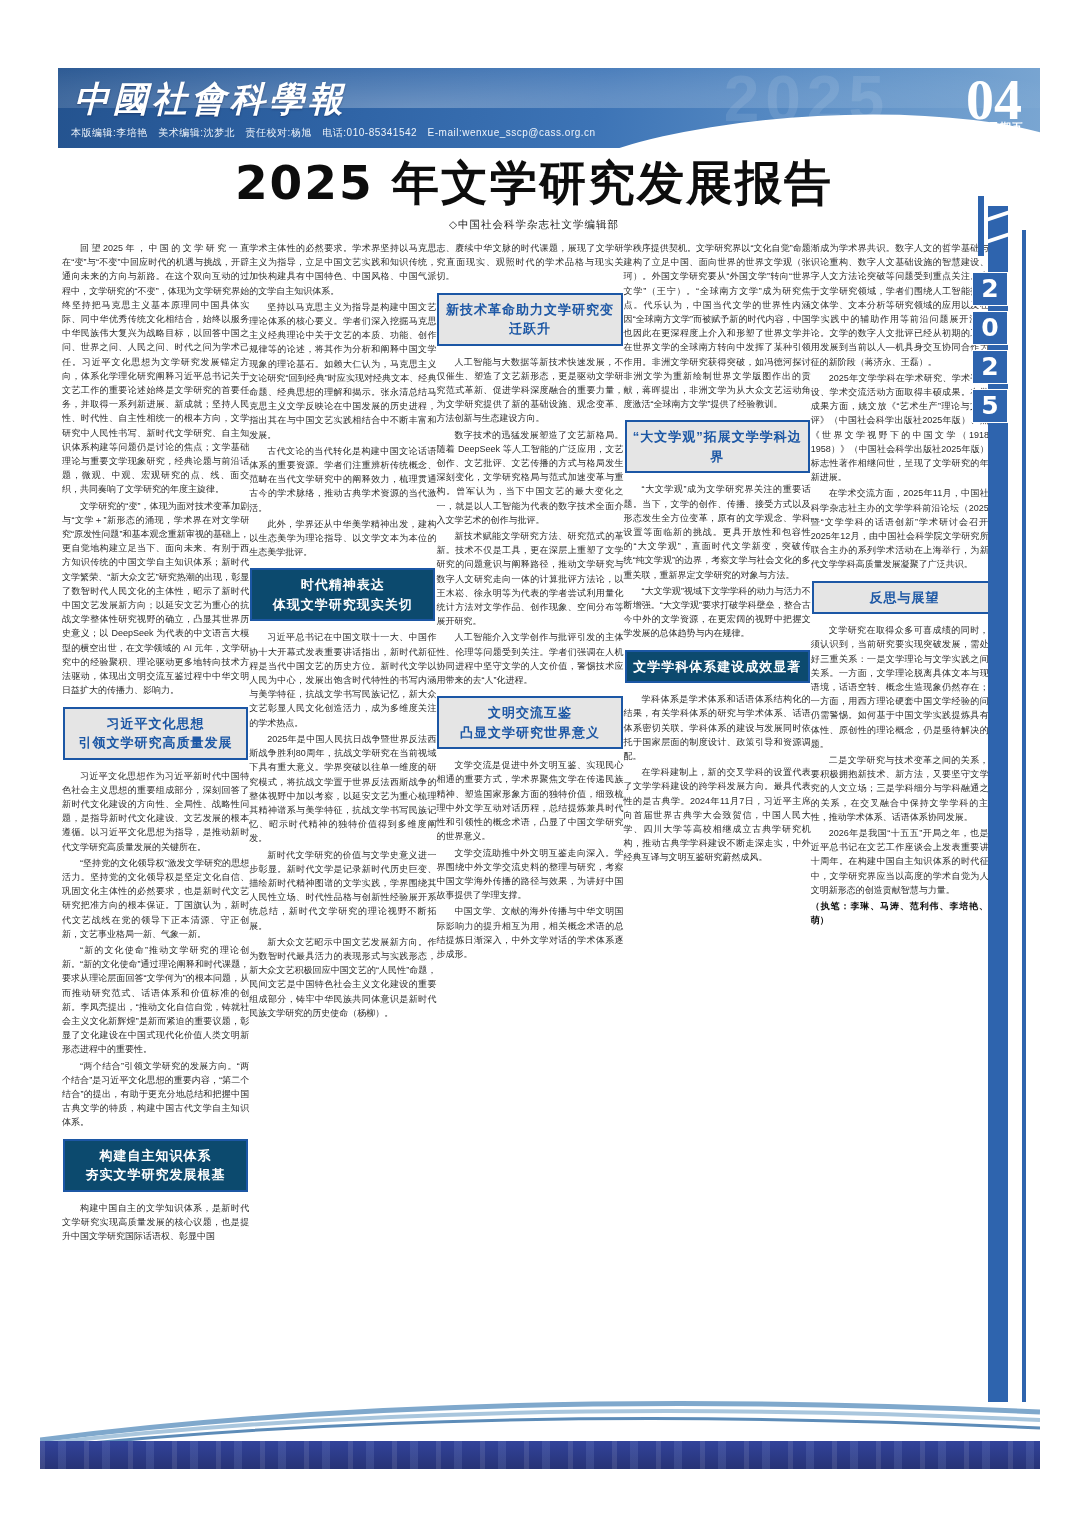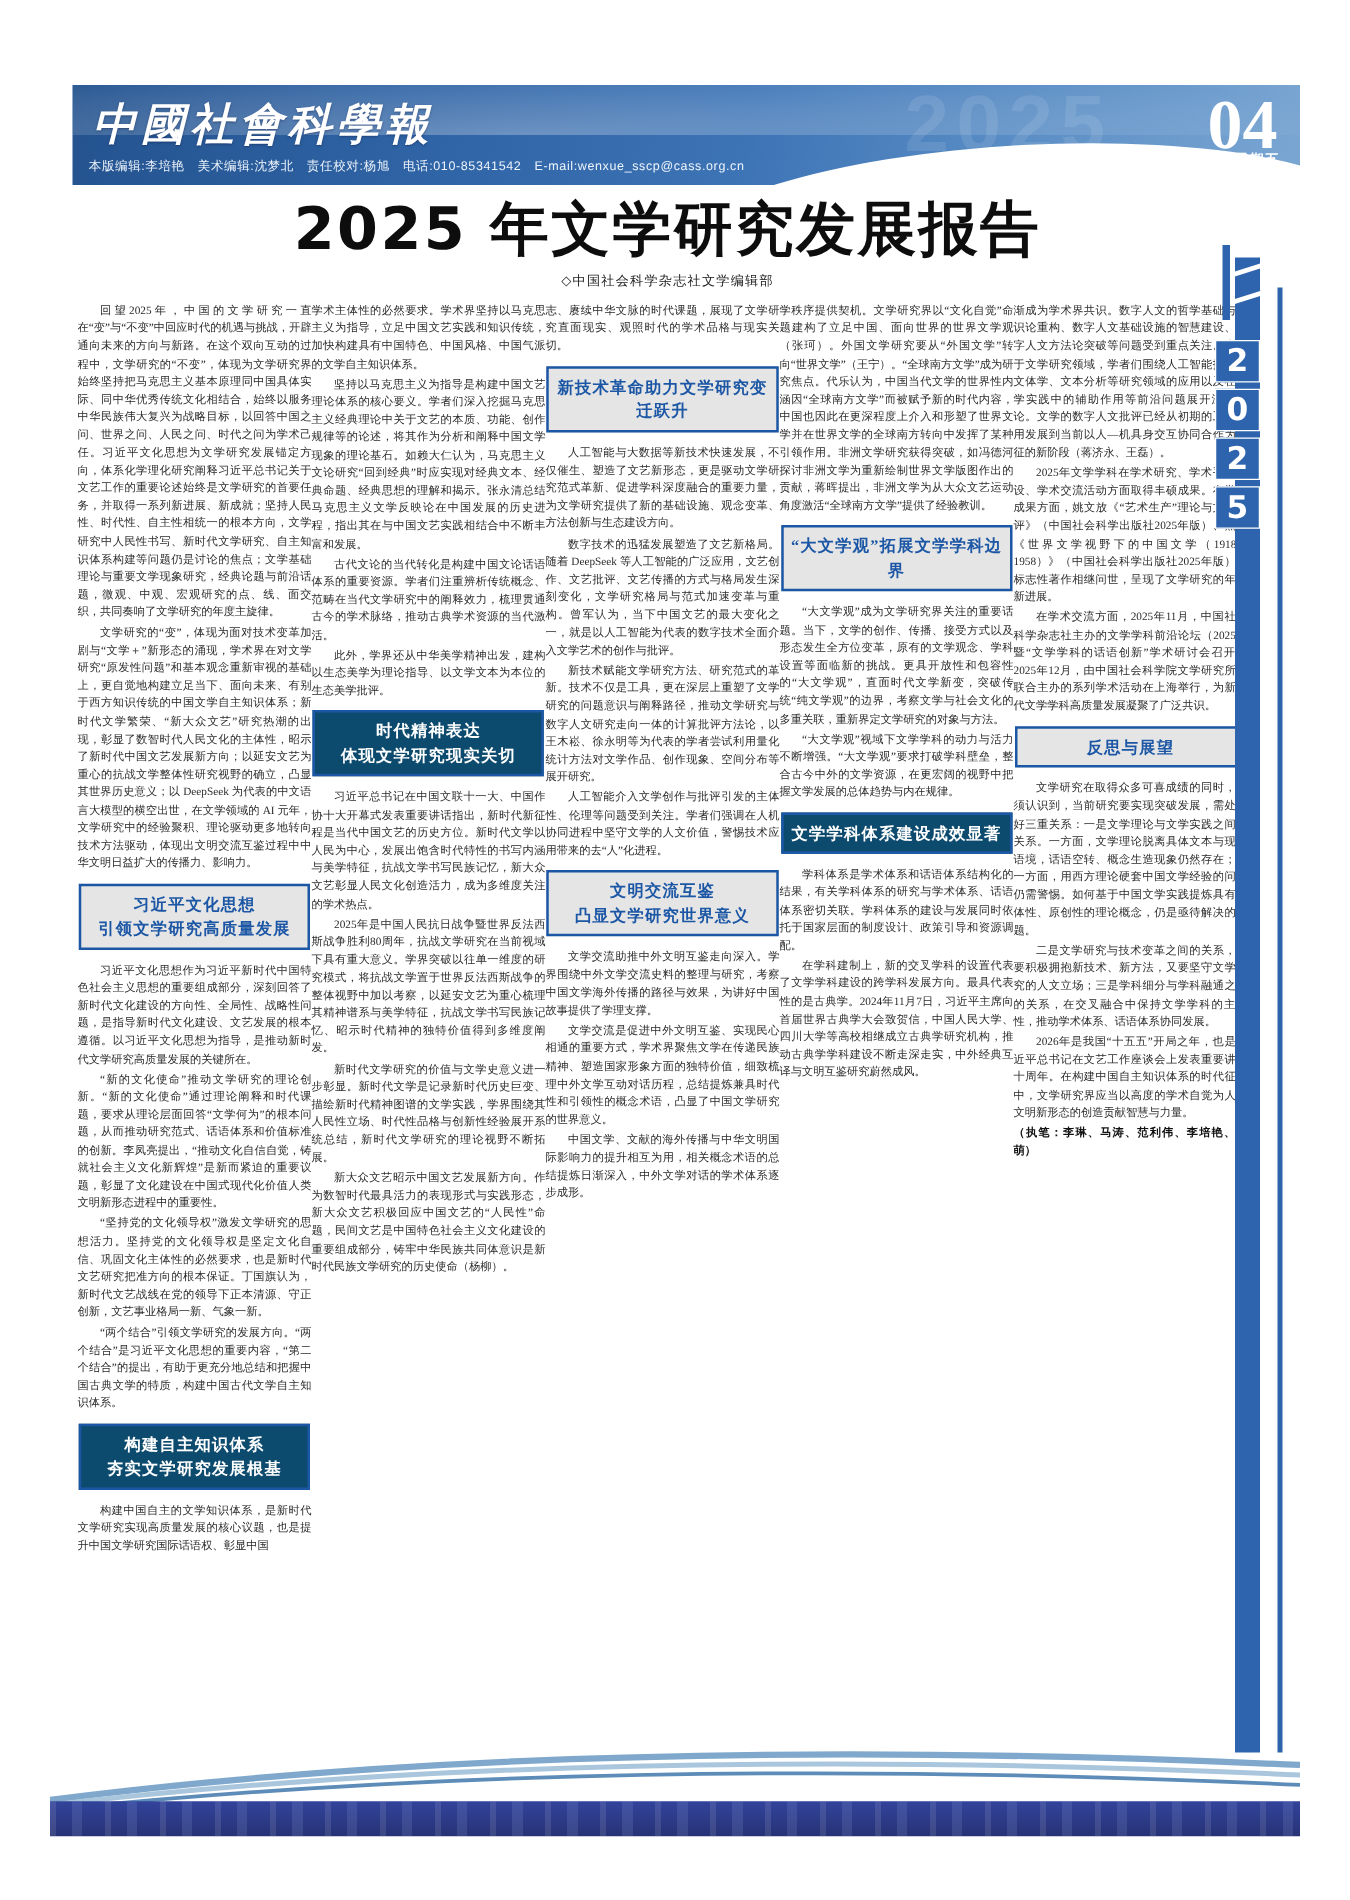--- a/index.html
+++ b/index.html
@@ -28,21 +28,21 @@
 
   
   .headline{position:absolute;left:58px;top:152px;width:952px;margin:0;text-align:center;
         font-size:47px;font-weight:900;color:#0d0d0d;letter-spacing:2px;
         font-family:"DejaVu Sans","Liberation Sans",sans-serif;}
   .byline{position:absolute;left:58px;top:218px;width:952px;text-align:center;
         font-size:10.5px;color:#222;letter-spacing:1px;}
 
   
   .columns{position:absolute;left:62px;top:241px;width:936px;height:1162px;
-        display:flex;overflow:hidden;font-family:Liberation Serif, serif;}
+        display:flex;overflow:hidden;}
   .col{flex:1 1 0;min-width:0;color:#2b2b2b;font-size:9px;line-height:14.2px;
         text-align:justify;text-justify:inter-ideograph;}
   .col p{margin:0 0 2px 0;}
   .col p.ind{text-indent:2em;}
   .col p.sig{font-weight:bold;color:#111;}
   .sec-h{margin:9px 1px;padding:5px 2px;text-align:center;font-weight:bold;
         font-size:13px;line-height:1.5;letter-spacing:1px;}
   .sec-h.outline{border:2px solid #1c57a5;color:#1c57a5;background:#e5e5e5;}
   .sec-h.solid{background:#0c4a6e;color:#ffffff;border:2px solid #1c57a5;}
 
@@ -82,22 +82,22 @@
 
   <h1 class="headline">2025 年文学研究发展报告</h1>
   <div class="byline">◇中国社会科学杂志社文学编辑部</div>
 
   <div id="columns" class="columns">
       <div class="col">
         <p class="ind">回望2025年，中国的文学研究一直在“变”与“不变”中回应时代的机遇与挑战，开辟通向未来的方向与新路。在这个双向互动的过程中，文学研究的“不变”，体现为文学研究界始终坚持把马克思主义基本原理同中国具体实际、同中华优秀传统文化相结合，始终以服务中华民族伟大复兴为战略目标，以回答中国之问、世界之问、人民之问、时代之问为学术己任。习近平文化思想为文学研究发展锚定方向，体系化学理化研究阐释习近平总书记关于文艺工作的重要论述始终是文学研究的首要任务，并取得一系列新进展、新成就；坚持人民性、时代性、自主性相统一的根本方向，文学研究中人民性书写、新时代文学研究、自主知识体系构建等问题仍是讨论的焦点；文学基础理论与重要文学现象研究，经典论题与前沿话题，微观、中观、宏观研究的点、线、面交织，共同奏响了文学研究的年度主旋律。</p>
         <p class="ind">文学研究的“变”，体现为面对技术变革加剧与“文学＋”新形态的涌现，学术界在对文学研究“原发性问题”和基本观念重新审视的基础上，更自觉地构建立足当下、面向未来、有别于西方知识传统的中国文学自主知识体系；新时代文学繁荣、“新大众文艺”研究热潮的出现，彰显了数智时代人民文化的主体性，昭示了新时代中国文艺发展新方向；以延安文艺为重心的抗战文学整体性研究视野的确立，凸显其世界历史意义；以 DeepSeek 为代表的中文语言大模型的横空出世，在文学领域的 AI 元年，文学研究中的经验聚积、理论驱动更多地转向技术方法驱动，体现出文明交流互鉴过程中中华文明日益扩大的传播力、影响力。</p>
         <div class="sec-h outline"><span>习近平文化思想</span><br><span>引领文学研究高质量发展</span></div>
         <p class="ind">习近平文化思想作为习近平新时代中国特色社会主义思想的重要组成部分，深刻回答了新时代文化建设的方向性、全局性、战略性问题，是指导新时代文化建设、文艺发展的根本遵循。以习近平文化思想为指导，是推动新时代文学研究高质量发展的关键所在。</p>
+        <p class="ind">“坚持党的文化领导权”激发文学研究的思想活力。坚持党的文化领导权是坚定文化自信、巩固文化主体性的必然要求，也是新时代文艺研究把准方向的根本保证。丁国旗认为，新时代文艺战线在党的领导下正本清源、守正创新，文艺事业格局一新、气象一新。</p>
         <p class="ind">“新的文化使命”推动文学研究的理论创新。“新的文化使命”通过理论阐释和时代课题，要求从理论层面回答“文学何为”的根本问题，从而推动研究范式、话语体系和价值标准的创新。李凤亮提出，“推动文化自信自觉，铸就社会主义文化新辉煌”是新而紧迫的重要议题，彰显了文化建设在中国式现代化价值人类文明新形态进程中的重要性。</p>
-        <p class="ind">“坚持党的文化领导权”激发文学研究的思想活力。坚持党的文化领导权是坚定文化自信、巩固文化主体性的必然要求，也是新时代文艺研究把准方向的根本保证。丁国旗认为，新时代文艺战线在党的领导下正本清源、守正创新，文艺事业格局一新、气象一新。</p>
         <p class="ind">“两个结合”引领文学研究的发展方向。“两个结合”是习近平文化思想的重要内容，“第二个结合”的提出，有助于更充分地总结和把握中国古典文学的特质，构建中国古代文学自主知识体系。</p>
         <div class="sec-h solid"><span>构建自主知识体系</span><br><span>夯实文学研究发展根基</span></div>
         <p class="ind">构建中国自主的文学知识体系，是新时代文学研究实现高质量发展的核心议题，也是提升中国文学研究国际话语权、彰显中国</p>
       </div>
       <div class="col">
         <p class="">学术主体性的必然要求。学术界坚持以马克思主义为指导，立足中国文艺实践和知识传统，加快构建具有中国特色、中国风格、中国气派的文学自主知识体系。</p>
         <p class="ind">坚持以马克思主义为指导是构建中国文艺理论体系的核心要义。学者们深入挖掘马克思主义经典理论中关于文艺的本质、功能、创作规律等的论述，将其作为分析和阐释中国文学现象的理论基石。如赖大仁认为，马克思主义文论研究“回到经典”时应实现对经典文本、经典命题、经典思想的理解和揭示。张永清总结马克思主义文学反映论在中国发展的历史进程，指出其在与中国文艺实践相结合中不断丰富和发展。</p>
         <p class="ind">古代文论的当代转化是构建中国文论话语体系的重要资源。学者们注重辨析传统概念、范畴在当代文学研究中的阐释效力，梳理贯通古今的学术脉络，推动古典学术资源的当代激活。</p>
         <p class="ind">此外，学界还从中华美学精神出发，建构以生态美学为理论指导、以文学文本为本位的生态美学批评。</p>
         <div class="sec-h solid"><span>时代精神表达</span><br><span>体现文学研究现实关切</span></div>
@@ -107,22 +107,22 @@
         <p class="ind">新大众文艺昭示中国文艺发展新方向。作为数智时代最具活力的表现形式与实践形态，新大众文艺积极回应中国文艺的“人民性”命题，民间文艺是中国特色社会主义文化建设的重要组成部分，铸牢中华民族共同体意识是新时代民族文学研究的历史使命（杨柳）。</p>
       </div>
       <div class="col">
         <p class="">志、赓续中华文脉的时代课题，展现了文学研究直面现实、观照时代的学术品格与现实关切。</p>
         <div class="sec-h outline"><span>新技术革命助力文学研究变迁跃升</span></div>
         <p class="ind">人工智能与大数据等新技术快速发展，不仅催生、塑造了文艺新形态，更是驱动文学研究范式革新、促进学科深度融合的重要力量，为文学研究提供了新的基础设施、观念变革、方法创新与生态建设方向。</p>
         <p class="ind">数字技术的迅猛发展塑造了文艺新格局。随着 DeepSeek 等人工智能的广泛应用，文艺创作、文艺批评、文艺传播的方式与格局发生深刻变化，文学研究格局与范式加速变革与重构。曾军认为，当下中国文艺的最大变化之一，就是以人工智能为代表的数字技术全面介入文学艺术的创作与批评。</p>
         <p class="ind">新技术赋能文学研究方法、研究范式的革新。技术不仅是工具，更在深层上重塑了文学研究的问题意识与阐释路径，推动文学研究与数字人文研究走向一体的计算批评方法论，以王木崧、徐永明等为代表的学者尝试利用量化统计方法对文学作品、创作现象、空间分布等展开研究。</p>
         <p class="ind">人工智能介入文学创作与批评引发的主体性、伦理等问题受到关注。学者们强调在人机协同进程中坚守文学的人文价值，警惕技术应用带来的去“人”化进程。</p>
         <div class="sec-h outline"><span>文明交流互鉴</span><br><span>凸显文学研究世界意义</span></div>
+        <p class="ind">文学交流是促进中外文明互鉴、实现民心相通的重要方式，学术界聚焦文学在传递民族精神、塑造国家形象方面的独特价值，细致梳理中外文学互动对话历程，总结提炼兼具时代性和引领性的概念术语，凸显了中国文学研究的世界意义。</p>
         <p class="ind">文学交流助推中外文明互鉴走向深入。学界围绕中外文学交流史料的整理与研究，考察中国文学海外传播的路径与效果，为讲好中国故事提供了学理支撑。</p>
-        <p class="ind">文学交流是促进中外文明互鉴、实现民心相通的重要方式，学术界聚焦文学在传递民族精神、塑造国家形象方面的独特价值，细致梳理中外文学互动对话历程，总结提炼兼具时代性和引领性的概念术语，凸显了中国文学研究的世界意义。</p>
         <p class="ind">中国文学、文献的海外传播与中华文明国际影响力的提升相互为用，相关概念术语的总结提炼日渐深入，中外文学对话的学术体系逐步成形。</p>
       </div>
       <div class="col">
         <p class="">学秩序提供契机。文学研究界以“文化自觉”命题建构了立足中国、面向世界的世界文学观（张珂）。外国文学研究要从“外国文学”转向“世界文学”（王宁）。“全球南方文学”成为研究焦点。代乐认为，中国当代文学的世界性内涵因“全球南方文学”而被赋予新的时代内容，中国也因此在更深程度上介入和形塑了世界文学并在世界文学的全球南方转向中发挥了某种引领作用。非洲文学研究获得突破，如冯德河探讨非洲文学为重新绘制世界文学版图作出的贡献，蒋晖提出，非洲文学为从大众文艺运动角度激活“全球南方文学”提供了经验教训。</p>
         <div class="sec-h outline"><span>“大文学观”拓展文学学科边界</span></div>
         <p class="ind">“大文学观”成为文学研究界关注的重要话题。当下，文学的创作、传播、接受方式以及形态发生全方位变革，原有的文学观念、学科设置等面临新的挑战。更具开放性和包容性的“大文学观”，直面时代文学新变，突破传统“纯文学观”的边界，考察文学与社会文化的多重关联，重新界定文学研究的对象与方法。</p>
         <p class="ind">“大文学观”视域下文学学科的动力与活力不断增强。“大文学观”要求打破学科壁垒，整合古今中外的文学资源，在更宏阔的视野中把握文学发展的总体趋势与内在规律。</p>
         <div class="sec-h solid"><span>文学学科体系建设成效显著</span></div>
         <p class="ind">学科体系是学术体系和话语体系结构化的结果，有关学科体系的研究与学术体系、话语体系密切关联。学科体系的建设与发展同时依托于国家层面的制度设计、政策引导和资源调配。</p>
         <p class="ind">在学科建制上，新的交叉学科的设置代表了文学学科建设的跨学科发展方向。最具代表性的是古典学。2024年11月7日，习近平主席向首届世界古典学大会致贺信，中国人民大学、四川大学等高校相继成立古典学研究机构，推动古典学学科建设不断走深走实，中外经典互译与文明互鉴研究蔚然成风。</p>

